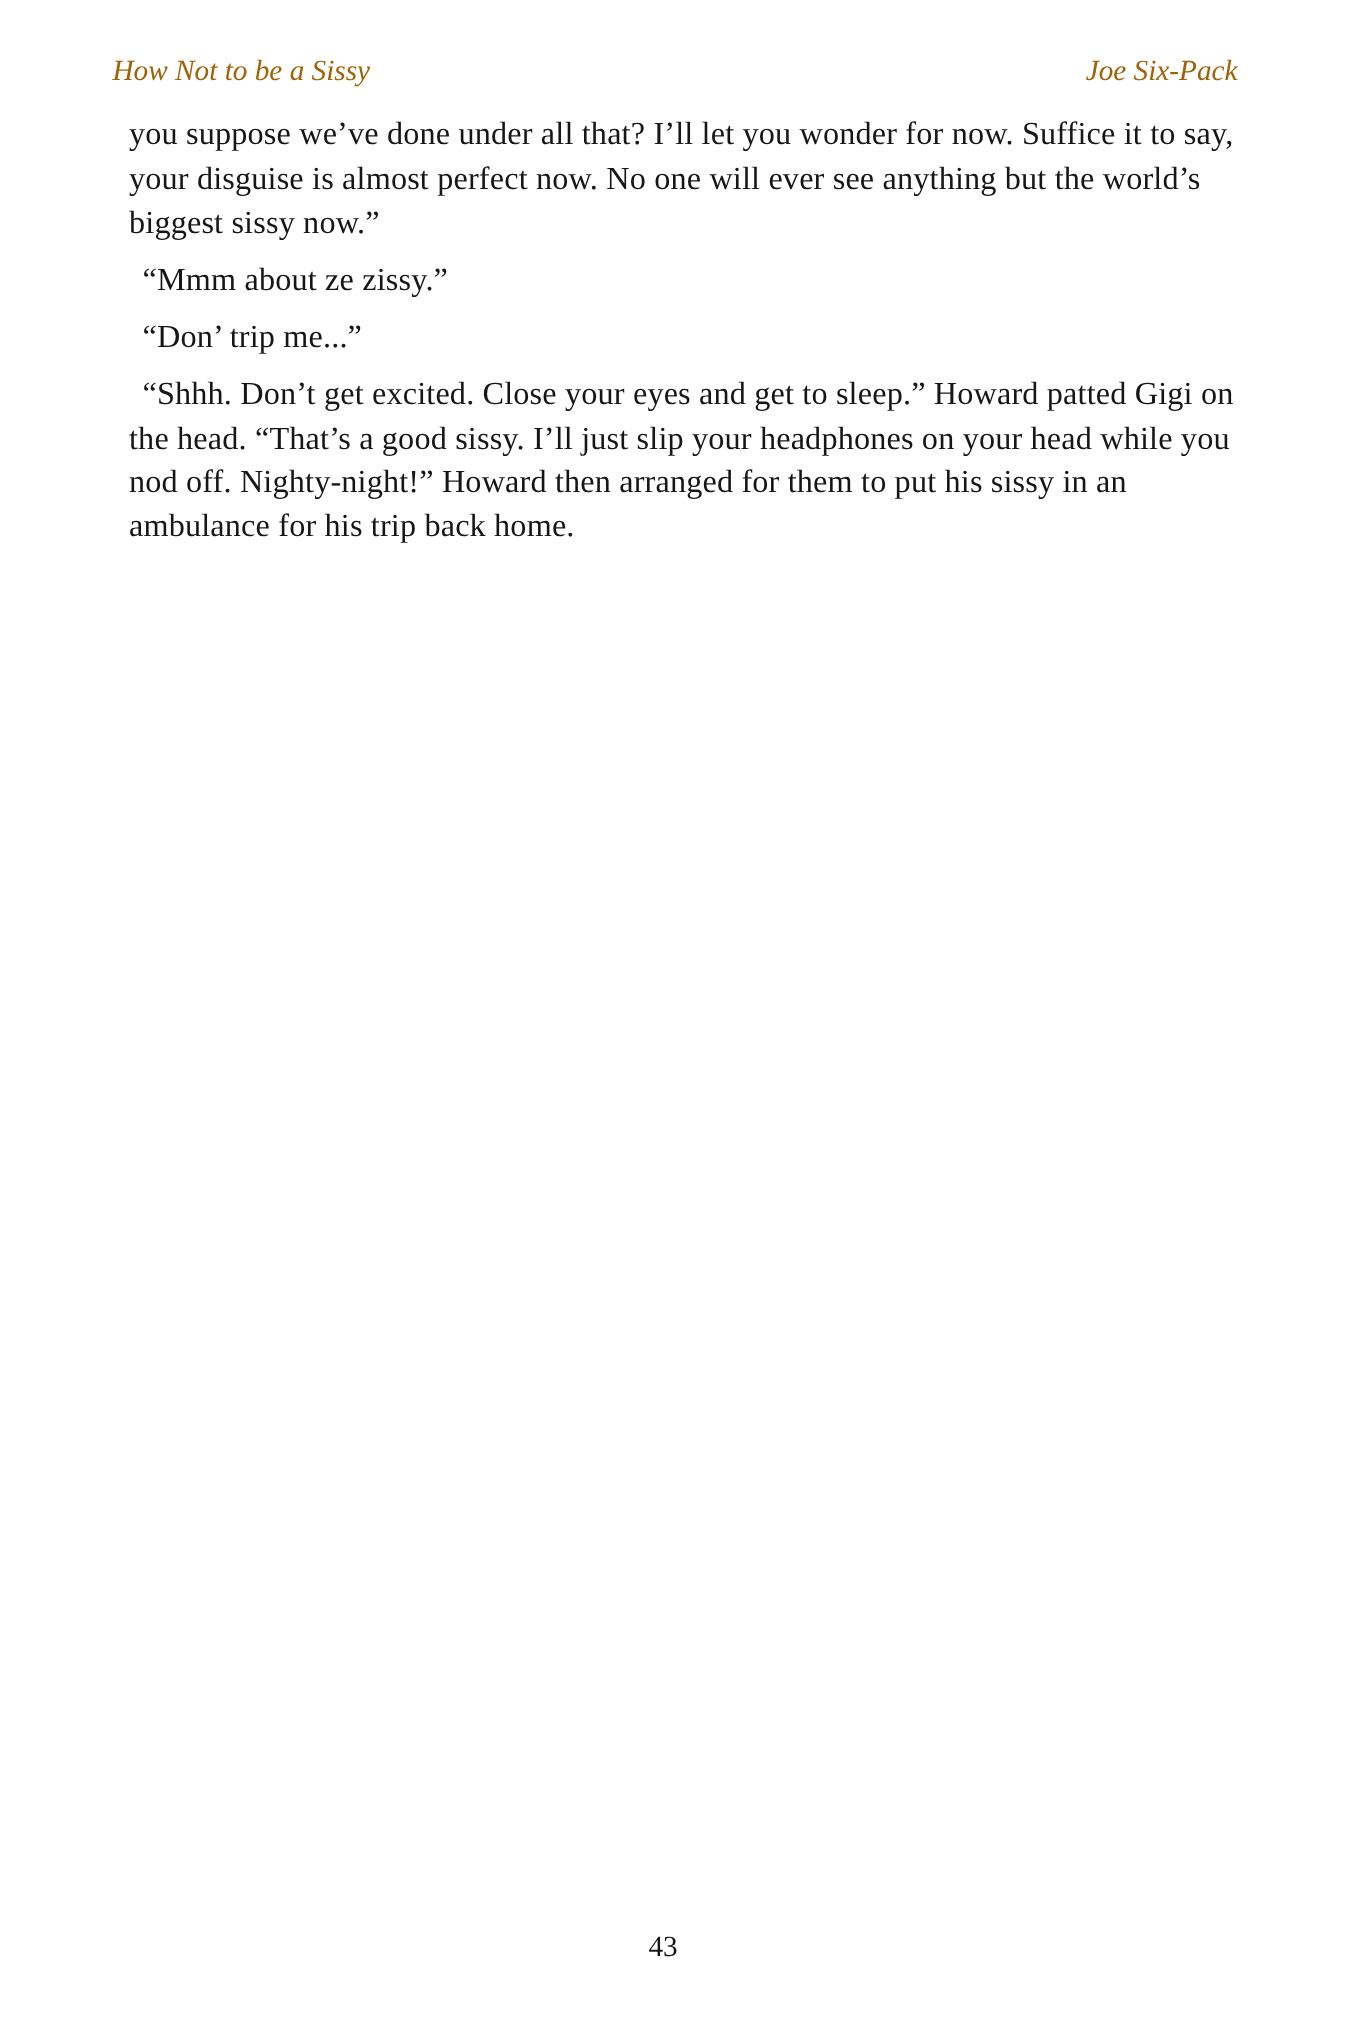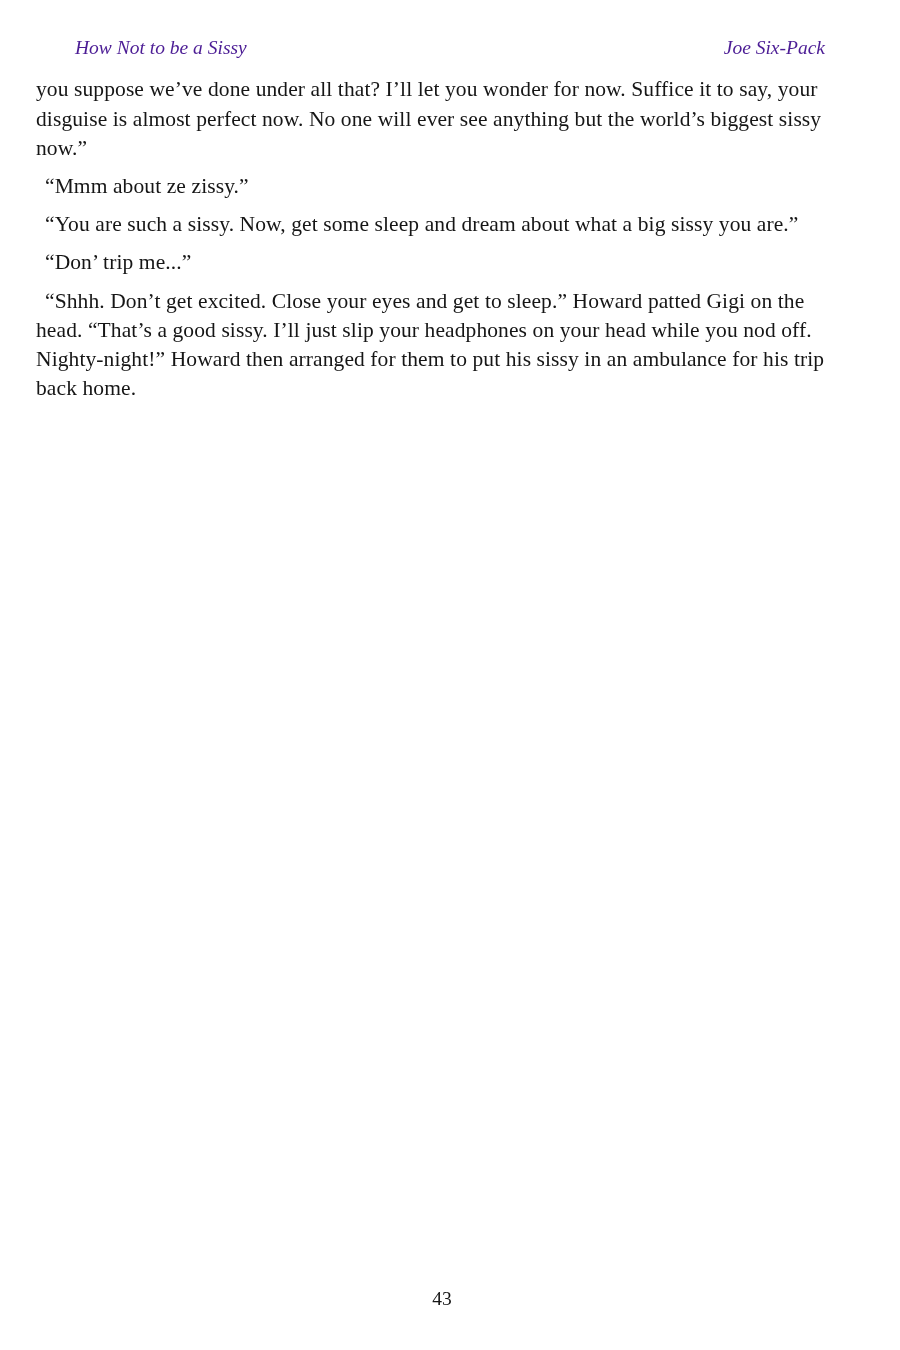--- a/index.html
+++ b/index.html
@@ -19,25 +19,25 @@
   }
 
   .running-header {
     display: flex;
     justify-content: space-between;
     align-items: baseline;
     padding: 36px 75px 0 75px;
     font-style: italic;
     font-size: 19.5px;
     line-height: 1.2;
-    color: #4c1d95;
+    color: #a16207;
   }
 
   .body-text {
-    padding: 16px 75px 0 36px;
+    padding: 16px 75px 0 86px;
     font-size: 21.5px;
     line-height: 29.2px;
     text-align: left;
     letter-spacing: 0.1px;
   }
 
   .body-text p {
     margin: 0 0 9px 0;
   }
 
@@ -61,21 +61,20 @@
 <div class="page">
 
   <div class="running-header">
     <span>How Not to be a Sissy</span>
     <span>Joe Six-Pack</span>
   </div>
 
   <div class="body-text">
     <p>you suppose we’ve done under all that? I’ll let you wonder for now. Suffice it to say, your disguise is almost perfect now. No one will ever see anything but the world’s biggest sissy now.”</p>
     <p class="indented">“Mmm about ze zissy.”</p>
-    <p class="indented">“You are such a sissy. Now, get some sleep and dream about what a big sissy you are.”</p>
     <p class="indented">“Don’ trip me...”</p>
     <p class="indented">“Shhh. Don’t get excited. Close your eyes and get to sleep.” Howard patted Gigi on the head. “That’s a good sissy. I’ll just slip your headphones on your head while you nod off. Nighty-night!” Howard then arranged for them to put his sissy in an ambulance for his trip back home.</p>
   </div>
 
   <div class="page-footer">
     <span>43</span>
   </div>
 
 </div>
 

